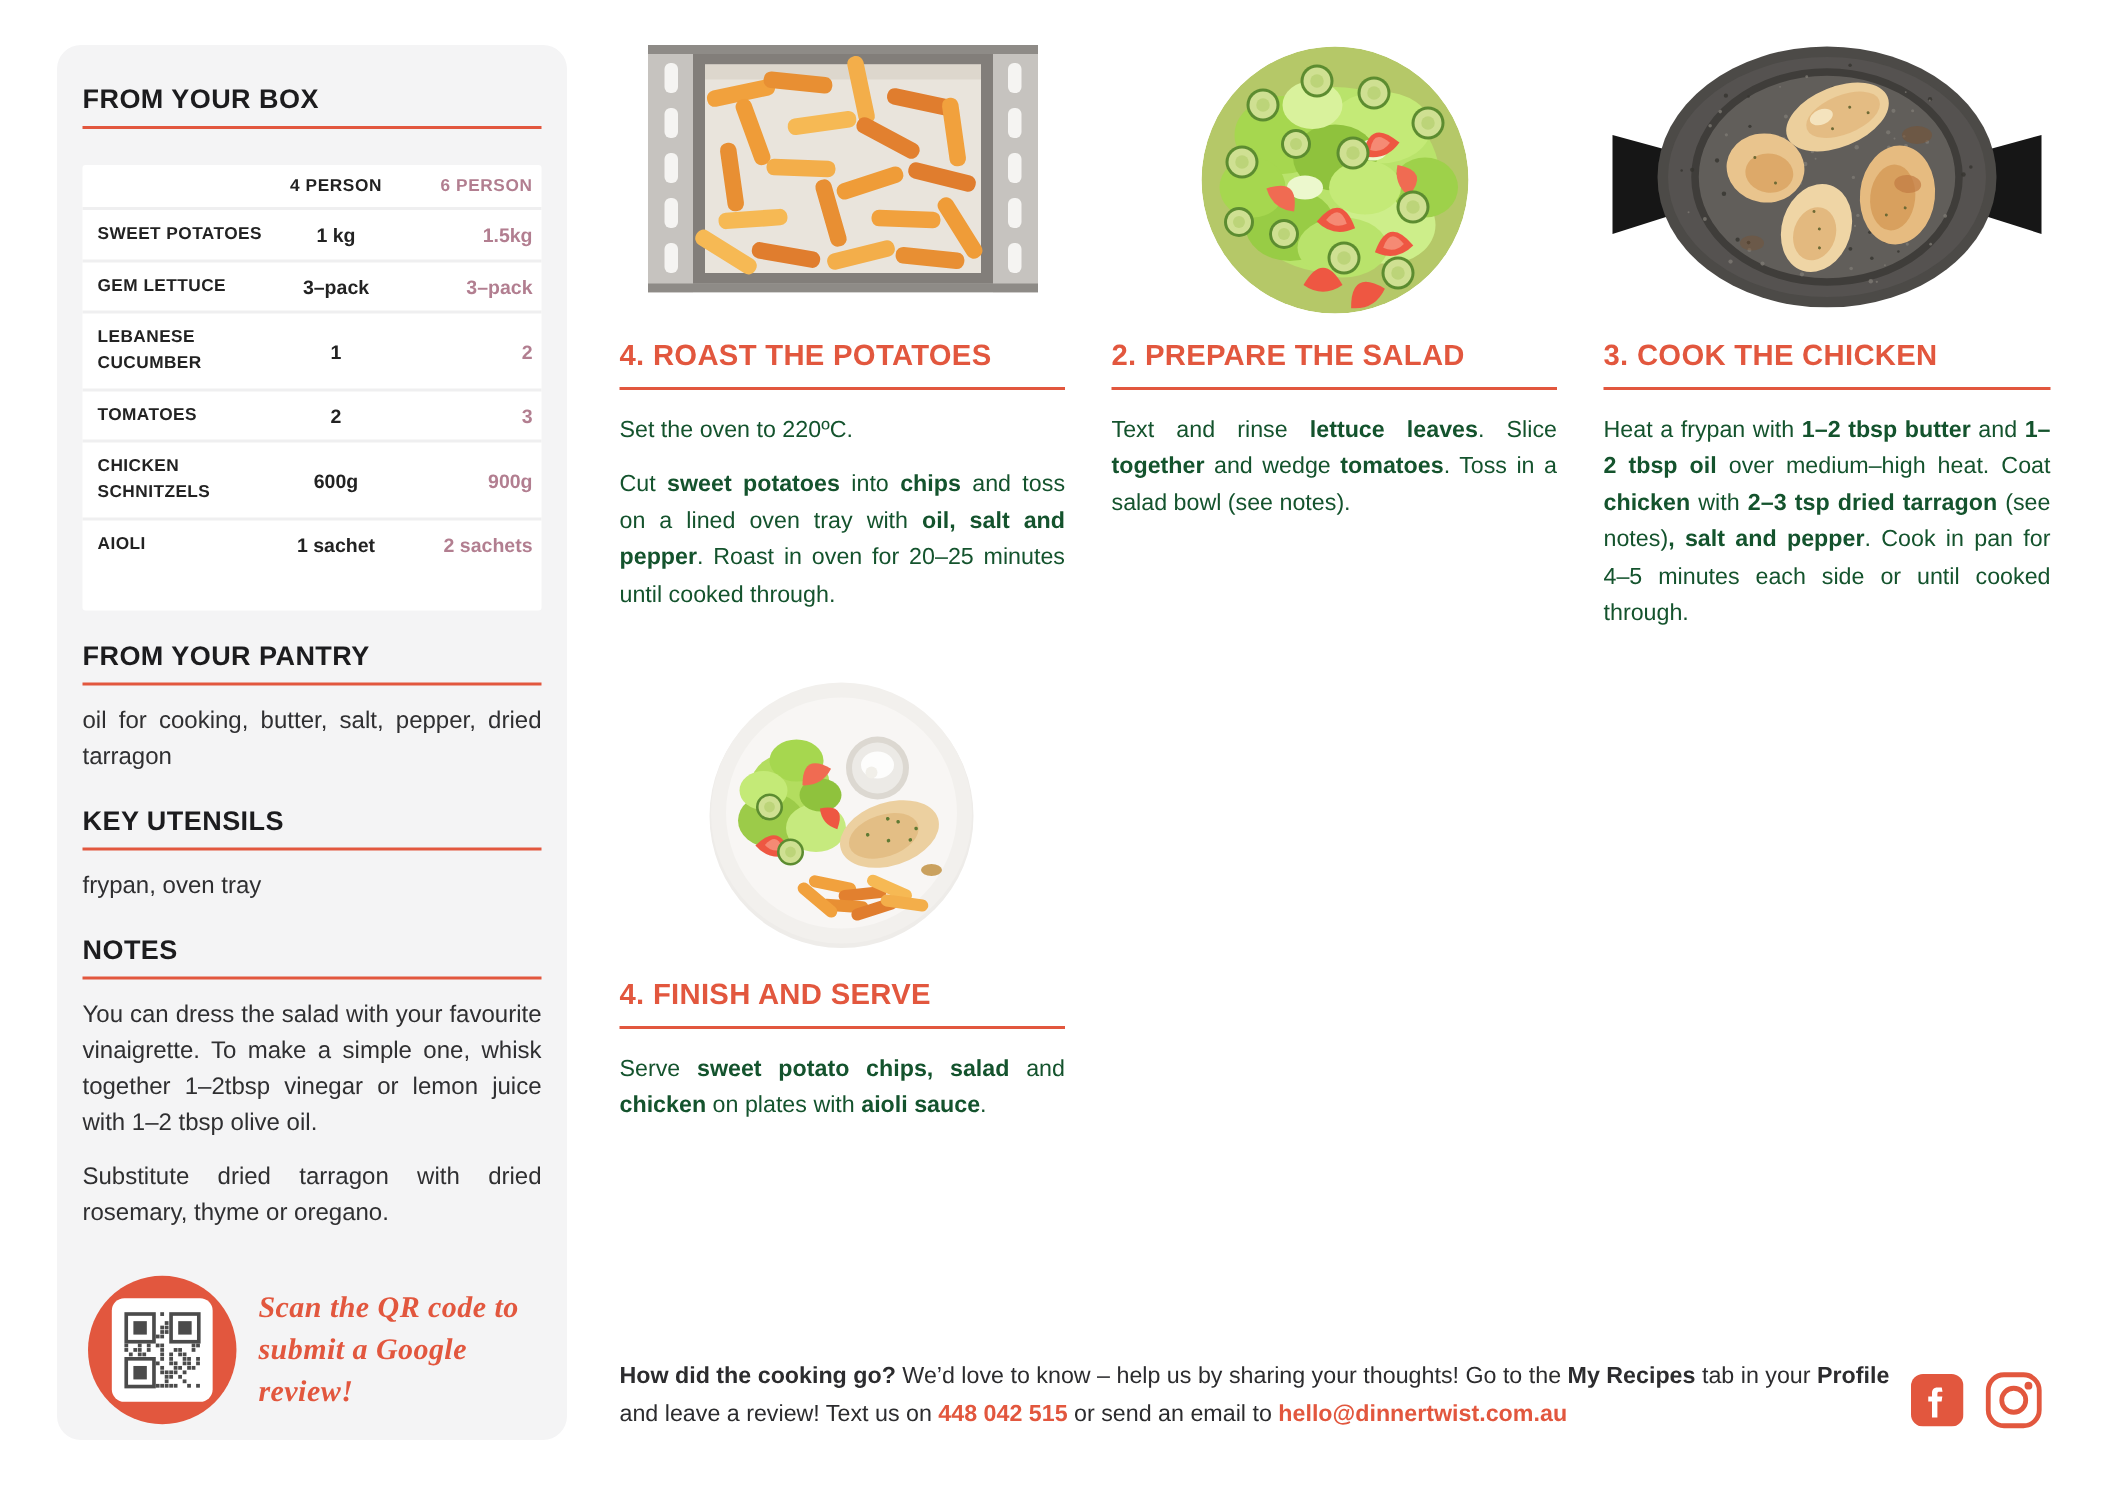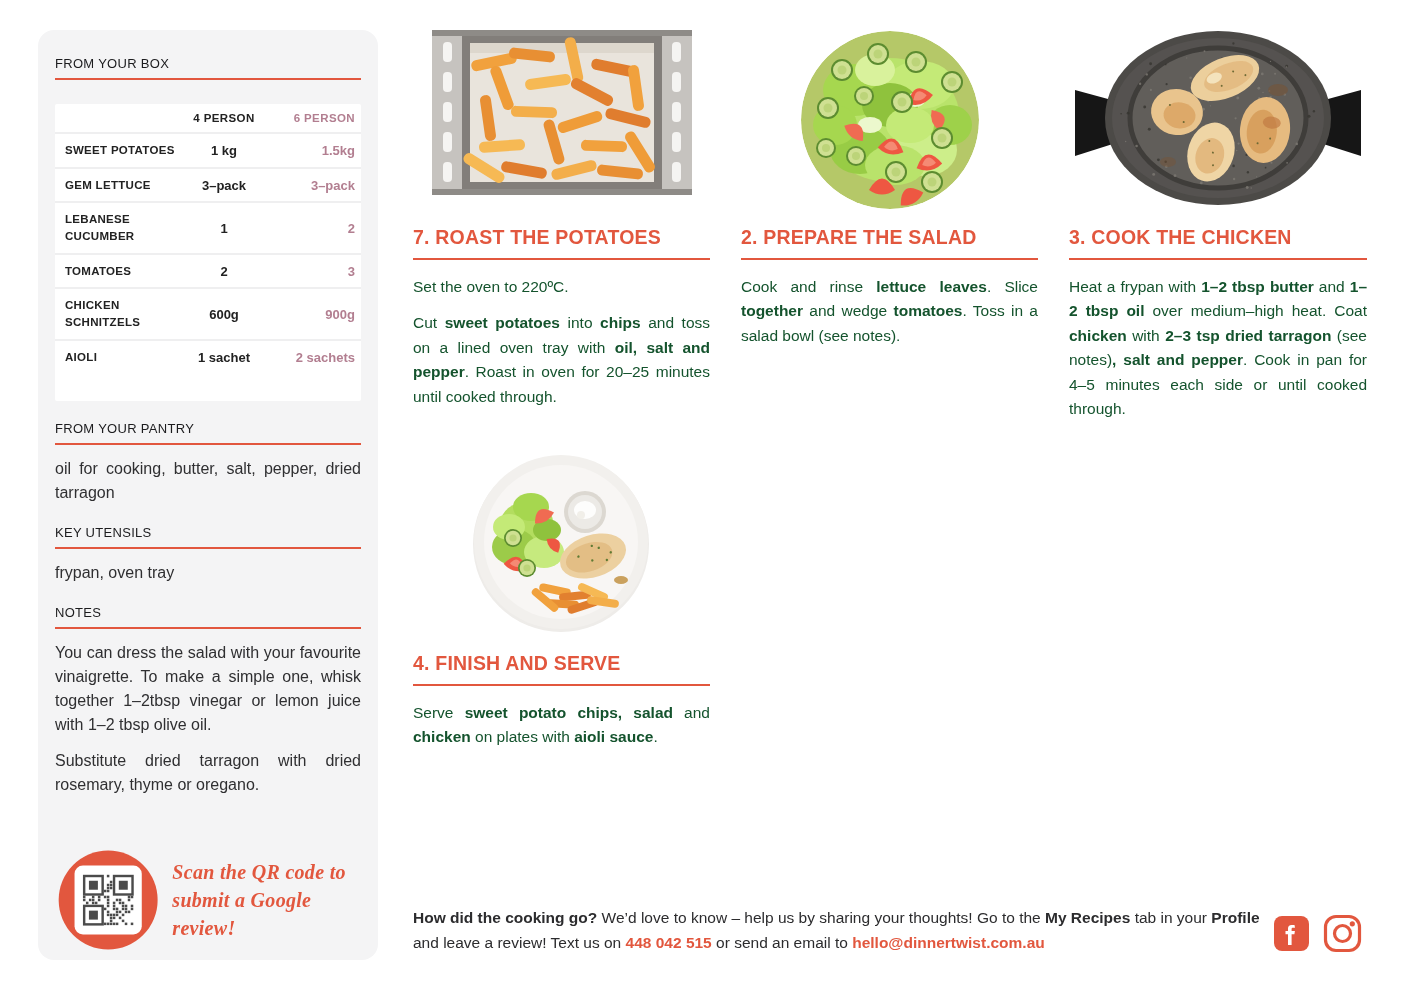--- a/index.html
+++ b/index.html
@@ -3,21 +3,21 @@
 <meta charset="utf-8">
 <style>
   :root{ --accent:#e2573e; --mauve:#b27e90; --ink:#1c1c1e; --body:#39393b; }
   *{margin:0;padding:0;box-sizing:border-box;}
   html,body{background:#fff;}
   body{font-family:"Liberation Sans", sans-serif; width:1403px; height:992px; position:relative; overflow:hidden; color:var(--body);}
   .page{position:absolute; inset:0;}
 
   
   .sidebar{position:absolute; left:38px; top:30px; width:340px; height:930px; background:#f4f4f5; border-radius:16px; padding:26px 17px 0 17px;}
-  .side-h{font-size:13px; font-weight:400; color:var(--ink); letter-spacing:.3px; padding-bottom:7px; border-bottom:2px solid var(--accent);}
+  .side-h{font-size:18px; font-weight:700; color:var(--ink); letter-spacing:.3px; padding-bottom:7px; border-bottom:2px solid var(--accent);}
   .side-h.mt{margin-top:20px;}
   .side-p{font-size:16px; line-height:1.5; text-align:justify; margin-top:12px; color:#2f2f31;}
   .side-p + .side-p{margin-top:12px;}
 
   .box-table{background:#fff; margin-top:24px; padding-bottom:28px; border-radius:2px;}
   .trow{display:flex; align-items:center; padding:8px 6px 8px 10px; border-top:2px solid #efeff0;}
   .trow:first-child{border-top:none;}
   .tname{width:122px; font-size:11.5px; font-weight:700; letter-spacing:.3px; color:#222; line-height:1.45;}
   .tv4{flex:1; text-align:center; font-size:13px; font-weight:700; color:#222;}
   .tv6{width:94px; text-align:right; font-size:13px; font-weight:700; color:var(--mauve);}
@@ -230,21 +230,21 @@
           <rect x="-23" y="-5.5" width="46" height="11" rx="5" fill="#e88f33" transform="translate(122,112) rotate(74)"></rect>
           <rect x="-23" y="-5.5" width="46" height="11" rx="5" fill="#f1a13d" transform="translate(172,116) rotate(2)"></rect>
           <rect x="-23" y="-5.5" width="46" height="11" rx="5" fill="#ef9c38" transform="translate(208,122) rotate(58)"></rect>
           <rect x="-23" y="-5.5" width="46" height="11" rx="5" fill="#e07d2e" transform="translate(92,140) rotate(10)"></rect>
           <rect x="-23" y="-5.5" width="46" height="11" rx="5" fill="#f3ae4a" transform="translate(142,140) rotate(-14)"></rect>
           <rect x="-23" y="-5.5" width="46" height="11" rx="5" fill="#e88f33" transform="translate(188,142) rotate(6)"></rect>
           <rect x="-23" y="-5.5" width="46" height="11" rx="5" fill="#f6b954" transform="translate(52,138) rotate(32)"></rect>
         </g>
       </svg>
     </div>
-    <h3 class="step-title">7. ROAST THE POTATOES</h3>
+    <h3 class="step-title">4. ROAST THE POTATOES</h3>
     <p><span>Set the oven to 220ºC.</span></p>
     <p><span>Cut </span><span class="b">sweet potatoes</span><span> into </span><span class="b">chips</span><span> and toss on a lined oven tray with </span><span class="b">oil, salt and pepper</span><span>. Roast in oven for 20–25 minutes until cooked through.</span></p>
   </section>
 
   <section class="step step-2">
     <div class="photo-slot">
       <svg width="180" height="180" viewBox="0 0 180 180">
         <defs>
             <clipPath id="saladclip">
               <circle cx="90" cy="90" r="89"></circle>
@@ -350,21 +350,21 @@
             <g transform="translate(26,118)">
                 <circle r="10" fill="#5c8c30"></circle>
                 <circle r="8" fill="#cfe092"></circle>
                 <circle r="4" fill="#bcd479"></circle>
               </g>
           </g>
         </g>
       </svg>
     </div>
     <h3 class="step-title">2. PREPARE THE SALAD</h3>
-    <p><span>Cook and rinse </span><span class="b">lettuce leaves</span><span>. Slice </span><span class="b">together</span><span> and wedge </span><span class="b">tomatoes</span><span>. Toss in a salad bowl (see notes).</span></p>
+    <p><span>Text and rinse </span><span class="b">lettuce leaves</span><span>. Slice </span><span class="b">together</span><span> and wedge </span><span class="b">tomatoes</span><span>. Toss in a salad bowl (see notes).</span></p>
   </section>
 
   <section class="step step-3">
     <div class="photo-slot">
       <svg width="290" height="175" viewBox="0 0 290 175">
         <path d="M2 60 L46 72 L46 112 L2 126 Z" fill="#161616"></path>
         <rect x="42" y="78" width="10" height="28" fill="#2c2c2c"></rect>
         <path d="M288 60 L244 72 L244 112 L288 126 Z" fill="#161616"></path>
         <rect x="238" y="78" width="10" height="28" fill="#2c2c2c"></rect>
         <ellipse cx="145" cy="88" rx="113" ry="87" fill="#4c4a47"></ellipse>

